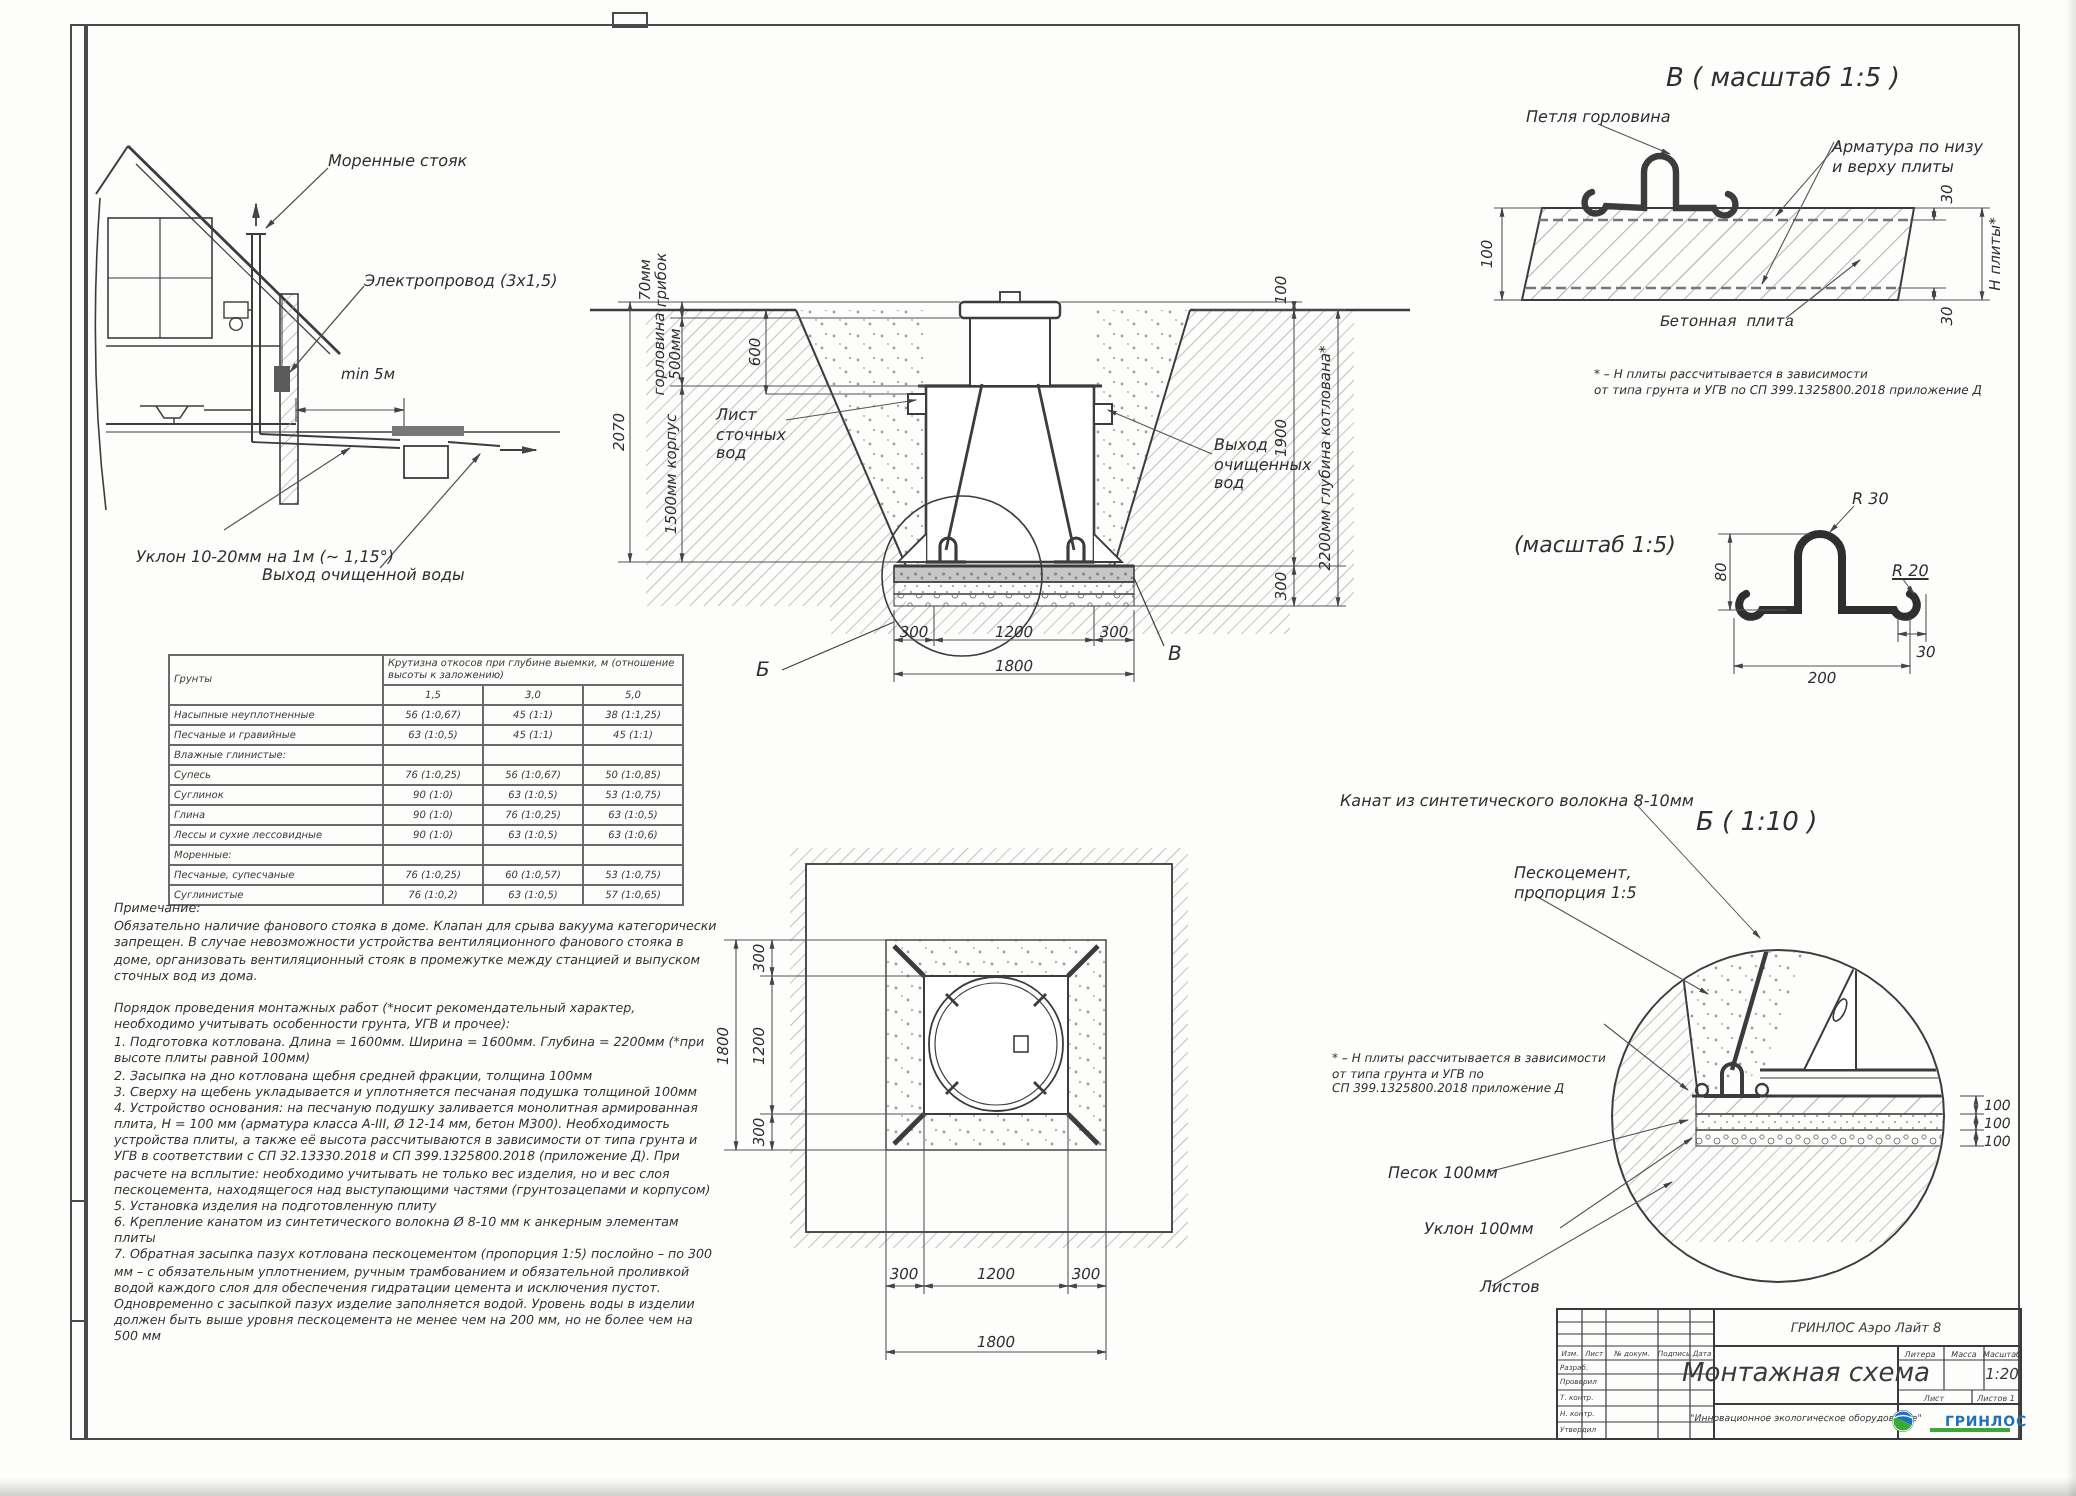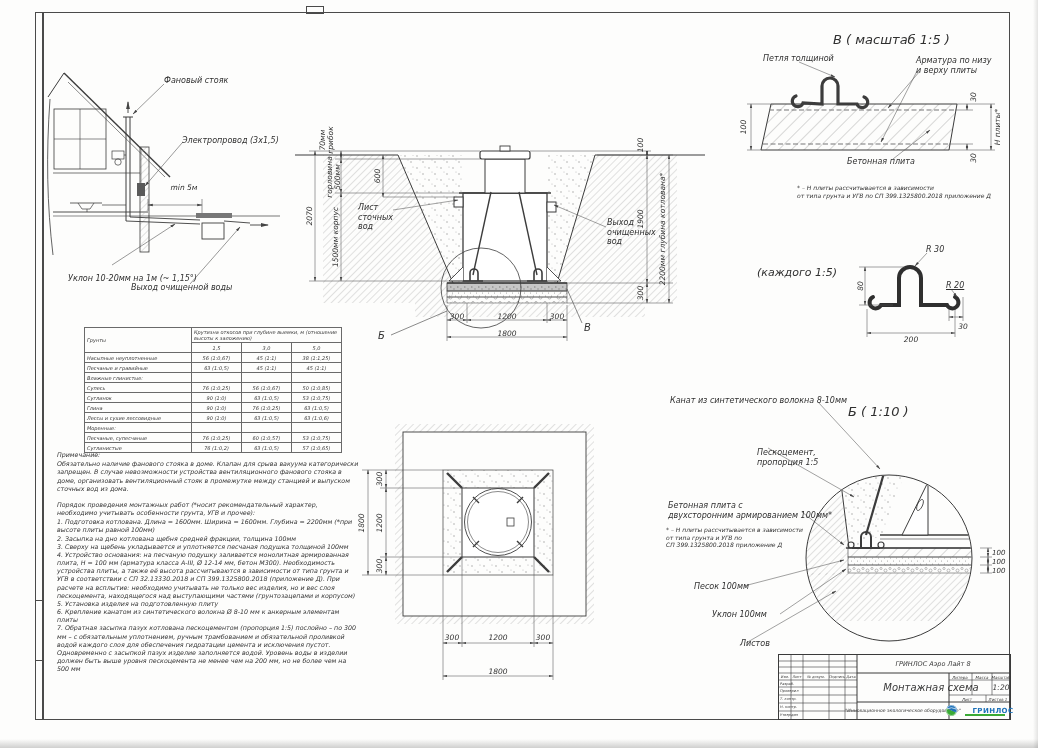--- a/index.html
+++ b/index.html
@@ -124,21 +124,21 @@
     <g stroke="#555" fill="none" stroke-width="0.6">
       <line x1="108" y1="144" x2="108" y2="156"></line>
         <line x1="162" y1="144" x2="162" y2="158"></line>
       <line x1="108" y1="150" x2="162" y2="150" marker-start="url(#ar)" marker-end="url(#ar)"></line>
       <line x1="124" y1="29" x2="93" y2="59" marker-end="url(#ar)"></line>
       <line x1="142" y1="88" x2="105" y2="131" marker-end="url(#ar)"></line>
       <line x1="72" y1="210" x2="135" y2="169" marker-end="url(#ar)"></line>
       <line x1="150" y1="229" x2="200" y2="172" marker-end="url(#ar)"></line>
     </g>
   </svg>
-  <span class="L" style="left:164px;top:76px;">Фановый стояк</span>
+  <span class="L" style="left:164px;top:76px;">Моренные стояк</span>
   <span class="L" style="left:182px;top:136px;">Электропровод (3х1,5)</span>
   <span class="hd" style="left:184px;top:187px;">min 5м</span>
   <span class="L" style="left:68px;top:274px;">Уклон 10-20мм на 1м (~ 1,15°)</span>
   <span class="L" style="left:131px;top:283px;">Выход очищенной воды</span>
 
   <svg style="left:295px;top:105px" width="410" height="295" viewBox="0 0 410 295">
     <g stroke="#3c3c3c" fill="none" stroke-width="1">
       <path d="M28,50 L103,50 L158,178 L158,198 L28,198 Z" fill="url(#hatch)" stroke="none"></path>
       <path d="M300,50 L382,50 L382,198 L262,198 L262,178 Z" fill="url(#hatch)" stroke="none"></path>
       <rect x="120" y="198" width="230" height="14" fill="url(#hatch)" stroke="none"></rect>
@@ -292,32 +292,32 @@
         <line x1="214" y1="104" x2="238" y2="104"></line>
       <line x1="232" y1="64" x2="232" y2="70" marker-start="url(#ar)" marker-end="url(#ar)"></line>
       <line x1="232" y1="104" x2="232" y2="110" marker-start="url(#ar)" marker-end="url(#ar)"></line>
       <line x1="256" y1="64" x2="256" y2="110" marker-start="url(#ar)" marker-end="url(#ar)"></line>
       <line x1="64" y1="22" x2="100" y2="37" marker-end="url(#ar)"></line>
       <line x1="185" y1="31" x2="153" y2="68" marker-end="url(#ar)"></line>
       <line x1="182" y1="31" x2="146" y2="102" marker-end="url(#ar)"></line>
       <line x1="158" y1="119" x2="195" y2="90" marker-end="url(#ar)"></line>
     </g>
   </svg>
-  <span class="L" style="left:763px;top:54px;">Петля толщиной</span>
-  <span class="L" style="left:916px;top:56px;">Арматура по низу
+  <span class="L" style="left:763px;top:54px;">Петля горловина</span>
+  <span class="L" style="left:916px;top:69px;">Арматура по низу
 и верху плиты</span>
-  <span class="L" style="left:847px;top:157px;">Бетонная плита</span>
+  <span class="L" style="left:830px;top:157px;font-family:Liberation Mono, monospace;">Бетонная плита</span>
   <span class="vd" style="left:744px;top:127px;">100</span>
   <span class="vd" style="left:974px;top:97px;">30</span>
   <span class="vd" style="left:974px;top:158px;">30</span>
   <span class="vd" style="left:998px;top:127px;">Н плиты*</span>
   <span class="L Ls" style="left:797px;top:184px;">* – Н плиты рассчитывается в зависимости
 от типа грунта и УГВ по СП 399.1325800.2018 приложение Д</span>
 
-  <span class="L" style="left:757px;top:266px;font-size:11px;">(каждого 1:5)</span>
+  <span class="L" style="left:757px;top:266px;font-size:11px;">(масштаб 1:5)</span>
   <svg style="left:755px;top:235px" width="225" height="115" viewBox="0 0 225 115">
     <g stroke="#2f2f2f" fill="none">
       <path d="M118,62 a6,6 0 1 0 8,8 L144,70 L144,43 a11,11 0 1 1 22,0 L166,70 L192,70 a6,6 0 1 0 8,-8" stroke-width="4" stroke-linecap="round"></path>
     </g>
     <g stroke="#555" fill="none" stroke-width="0.55">
       <line x1="150" y1="32" x2="104" y2="32"></line>
         <line x1="138" y1="70" x2="104" y2="70"></line>
       <line x1="110" y1="32" x2="110" y2="70" marker-start="url(#ar)" marker-end="url(#ar)"></line>
       <line x1="172" y1="18" x2="160" y2="31" marker-end="url(#ar)"></line>
       <line x1="196" y1="54" x2="202" y2="62" marker-end="url(#ar)"></line>
@@ -373,24 +373,22 @@
       <line x1="348" y1="180" x2="348" y2="188" marker-start="url(#ar)" marker-end="url(#ar)"></line>
       <line x1="178" y1="17" x2="240" y2="84" marker-end="url(#ar)"></line>
       <line x1="128" y1="63" x2="214" y2="112" marker-end="url(#ar)"></line>
       <line x1="162" y1="127" x2="204" y2="160" marker-end="url(#ar)"></line>
       <line x1="104" y1="201" x2="204" y2="175" marker-end="url(#ar)"></line>
       <line x1="140" y1="229" x2="206" y2="184" marker-end="url(#ar)"></line>
       <line x1="106" y1="258" x2="196" y2="206" marker-end="url(#ar)"></line>
     </g>
   </svg>
   <span class="L" style="left:670px;top:396px;">Канат из синтетического волокна 8-10мм</span>
-  <span class="L" style="left:757px;top:432px;margin-top:16px;">Пескоцемент,
+  <span class="L" style="left:757px;top:432px;">Пескоцемент,
 пропорция 1:5</span>
-  <span class="L" style="left:668px;top:501px;">Бетонная плита с
-двухсторонним армированием 100мм*</span>
   <span class="L Ls" style="left:666px;top:526px;">* – Н плиты рассчитывается в зависимости
 от типа грунта и УГВ по
 СП 399.1325800.2018 приложение Д</span>
   <span class="L" style="left:694px;top:582px;">Песок 100мм</span>
   <span class="L" style="left:712px;top:610px;">Уклон 100мм</span>
   <span class="L" style="left:740px;top:639px;">Листов</span>
   <span class="L L2" style="left:992px;top:549px;">100</span>
   <span class="L L2" style="left:992px;top:558px;">100</span>
   <span class="L L2" style="left:992px;top:567px;">100</span>
 
@@ -502,21 +500,21 @@
           <line x1="0" y1="40" x2="78" y2="40"></line>
         <line x1="0" y1="48" x2="78" y2="48"></line>
           <line x1="0" y1="56" x2="78" y2="56"></line>
         <line x1="12" y1="0" x2="12" y2="64"></line>
           <line x1="24" y1="0" x2="24" y2="64"></line>
         <line x1="50" y1="0" x2="50" y2="64"></line>
           <line x1="66" y1="0" x2="66" y2="64"></line>
       </g>
     </svg>
     <span class="cell ctr" style="left:154px;top:9px;font-size:6.5px;">ГРИНЛОС Аэро Лайт 8</span>
-    <span class="cell ctr" style="left:124px;top:32px;font-size:10px;margin-left:28px;">Монтажная схема</span>
+    <span class="cell ctr" style="left:124px;top:32px;font-size:13px;">Монтажная схема</span>
     <span class="cell ctr" style="left:181px;top:21.5px;">Литера</span>
     <span class="cell ctr" style="left:203px;top:21.5px;">Масса</span>
     <span class="cell ctr" style="left:222px;top:21.5px;">Масштаб</span>
     <span class="cell ctr" style="left:222px;top:32px;font-size:7.5px;">1:20</span>
     <span class="cell ctr" style="left:188px;top:43.5px;">Лист</span>
     <span class="cell ctr" style="left:219px;top:43.5px;">Листов 1</span>
     <span class="cell ctr" style="left:124px;top:55px;font-size:4.6px;">"Инновационное экологическое оборудование"</span>
     <span class="cell ctr" style="left:6px;top:21.5px;font-size:3.6px;">Изм.</span>
     <span class="cell ctr" style="left:18px;top:21.5px;font-size:3.6px;">Лист</span>
     <span class="cell ctr" style="left:37px;top:21.5px;font-size:3.6px;">№ докум.</span>

